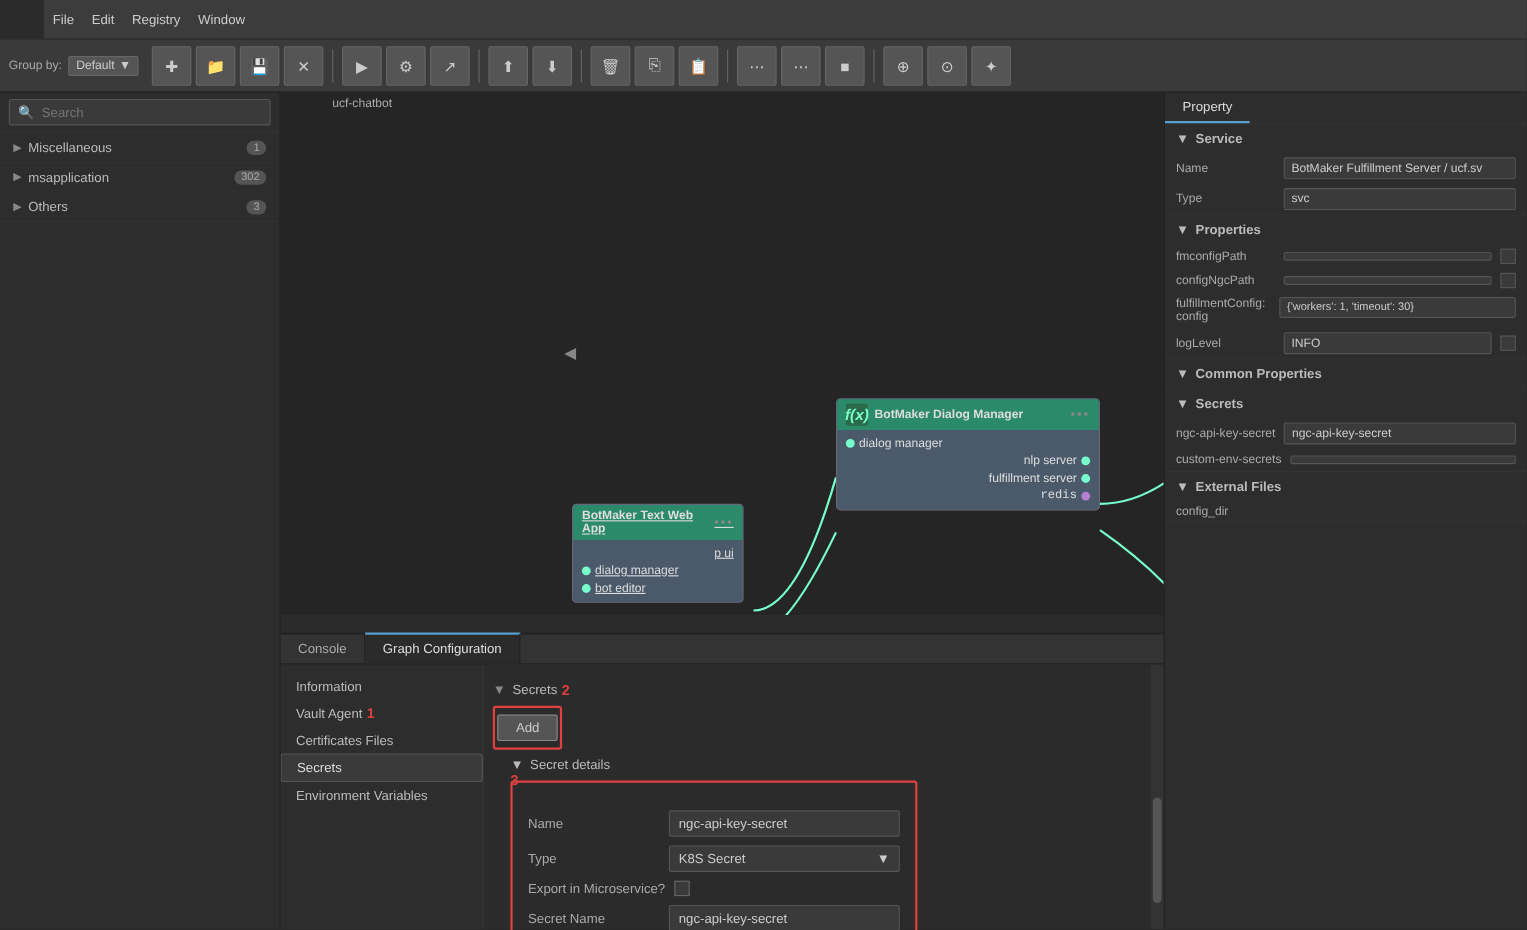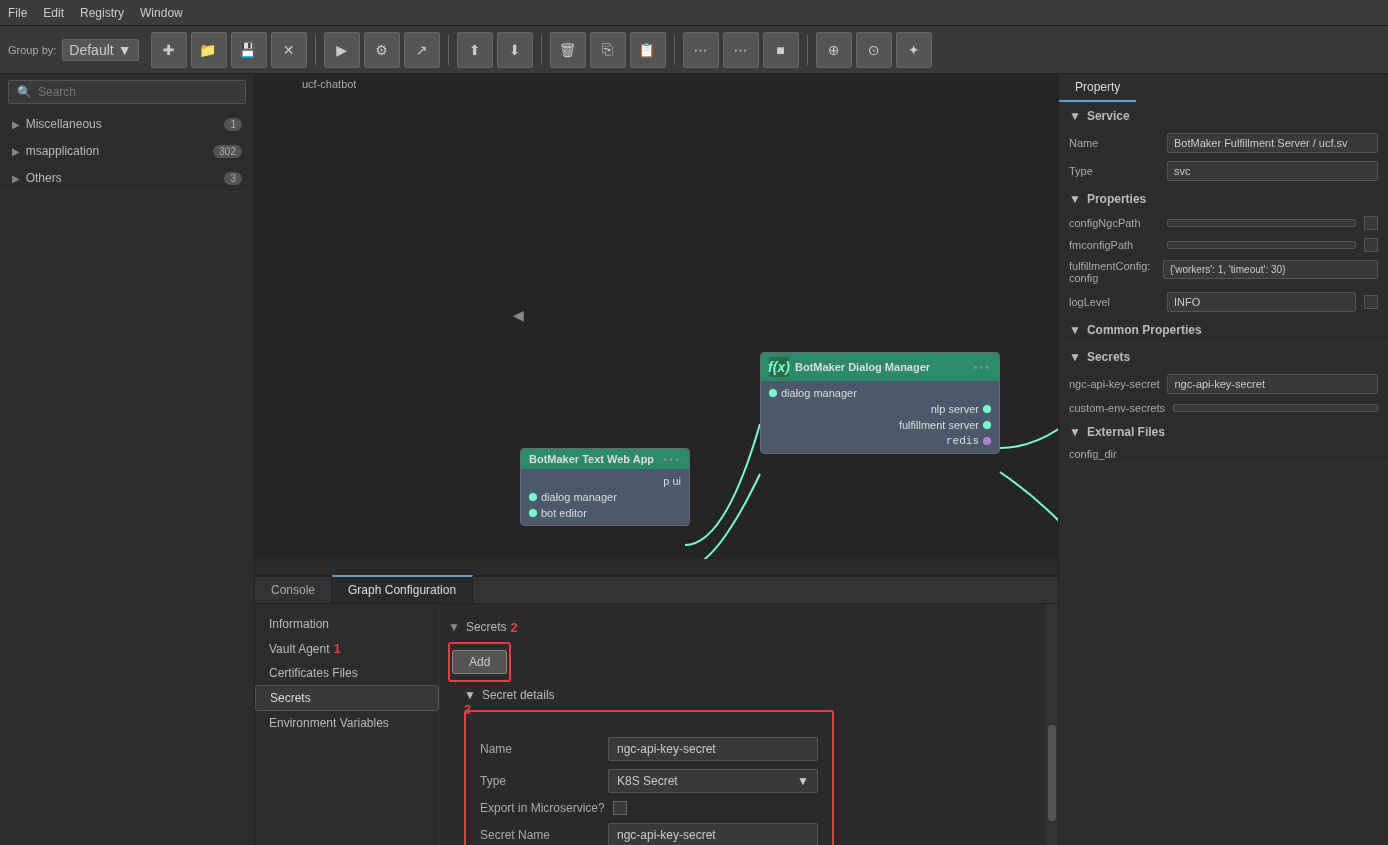--- a/index.html
+++ b/index.html
@@ -1,28 +1,28 @@
 <!DOCTYPE html>
 <html><head>
   <meta charset="utf-8">
   <style>
     * { box-sizing: border-box; margin: 0; padding: 0; }
     body { background: #2b2b2b; color: #ccc; font-family: 'Segoe UI', Arial, sans-serif; font-size: 12px; overflow: hidden; width: 1388px; height: 845px; display: flex; flex-direction: column; }
 
     
-    .menu-bar { background: #3c3c3c; height: 26px; display: flex; align-items: center; padding: 0 8px; gap: 16px; border-bottom: 1px solid #222; flex-shrink: 0; }
+    .menu-bar { background: #3c3c3c; height: 36px; display: flex; align-items: center; padding: 0 8px; gap: 16px; border-bottom: 1px solid #222; flex-shrink: 0; margin-left: 40px; }
     .menu-bar span { color: #ccc; font-size: 12px; cursor: pointer; }
 
     
     .toolbar { background: #3a3a3a; height: 48px; display: flex; align-items: center; padding: 0 8px; gap: 4px; border-bottom: 1px solid #222; flex-shrink: 0; }
     .toolbar-btn { background: #555; border: 1px solid #666; color: #ccc; width: 36px; height: 36px; display: flex; align-items: center; justify-content: center; cursor: pointer; border-radius: 2px; font-size: 14px; }
     .toolbar-sep { width: 1px; height: 30px; background: #666; margin: 0 4px; }
     .group-by-area { display: flex; align-items: center; gap: 6px; margin-right: 8px; }
     .group-by-label { color: #aaa; font-size: 11px; }
-    .group-by-select { background: #555; border: 1px solid #666; color: #ccc; padding: 2px 6px; font-size: 14px; border-radius: 2px; display: flex; align-items: center; gap: 4px; cursor: pointer; }
+    .group-by-select { background: #555; border: 1px solid #666; color: #ccc; padding: 2px 6px; font-size: 11px; border-radius: 2px; display: flex; align-items: center; gap: 4px; cursor: pointer; }
 
     
     .main-area { display: flex; flex: 1; overflow: hidden; }
 
     
     .left-sidebar { width: 255px; background: #2d2d2d; border-right: 1px solid #222; display: flex; flex-direction: column; flex-shrink: 0; }
     .search-box { padding: 6px 8px; border-bottom: 1px solid #333; }
     .search-input { background: #3a3a3a; border: 1px solid #555; color: #ccc; width: 100%; padding: 4px 8px; font-size: 12px; border-radius: 2px; display: flex; align-items: center; gap: 6px; }
     .search-input input { background: transparent; border: none; color: #ccc; width: 100%; outline: none; font-size: 12px; }
     .sidebar-items { flex: 1; overflow-y: auto; }
@@ -206,21 +206,21 @@
             <span style="flex:1;text-align:right;">fulfillment server</span>
             <div class="port-dot"></div>
           </div>
           <div class="port-row">
             <span style="flex:1;text-align:right;font-family:Liberation Mono, monospace;">redis</span>
             <div class="port-dot purple"></div>
           </div>
         </div>
       </div>
 
-      <div class="graph-node" style="left:265px;top:374px;width:170px;">
+      <div class="graph-node" style="left:265px;top:374px;width:156px;text-decoration:underline;">
         <div class="node-header teal">
           <span>BotMaker Text Web App</span>
           <span class="node-dots">•••</span>
         </div>
         <div class="node-body">
           <div class="port-row">
             <span style="flex:1;text-align:right;">p ui</span>
           </div>
           <div class="port-row">
             <div class="port-dot"></div>
@@ -331,26 +331,26 @@
         <div class="right-value">svc</div>
       </div>
     </div>
 
     <div class="right-section">
       <div class="right-section-header">
         <span>▼</span>
         <span>Properties</span>
       </div>
       <div class="right-field">
-        <span class="right-label">configNgcPath</span>
+        <span class="right-label">fmconfigPath</span>
         <div class="right-value wide"></div>
         <div class="right-checkbox"></div>
       </div>
       <div class="right-field">
-        <span class="right-label">fmconfigPath</span>
+        <span class="right-label">configNgcPath</span>
         <div class="right-value wide"></div>
         <div class="right-checkbox"></div>
       </div>
       <div style="padding:4px 10px;">
         <div style="display:flex;gap:4px;align-items:flex-start;">
           <span class="right-label">fulfillmentConfig:<br>config</span>
           <div class="right-value wide" style="font-size:10px;">{'workers': 1, 'timeout': 30}</div>
         </div>
       </div>
       <div class="right-field">

